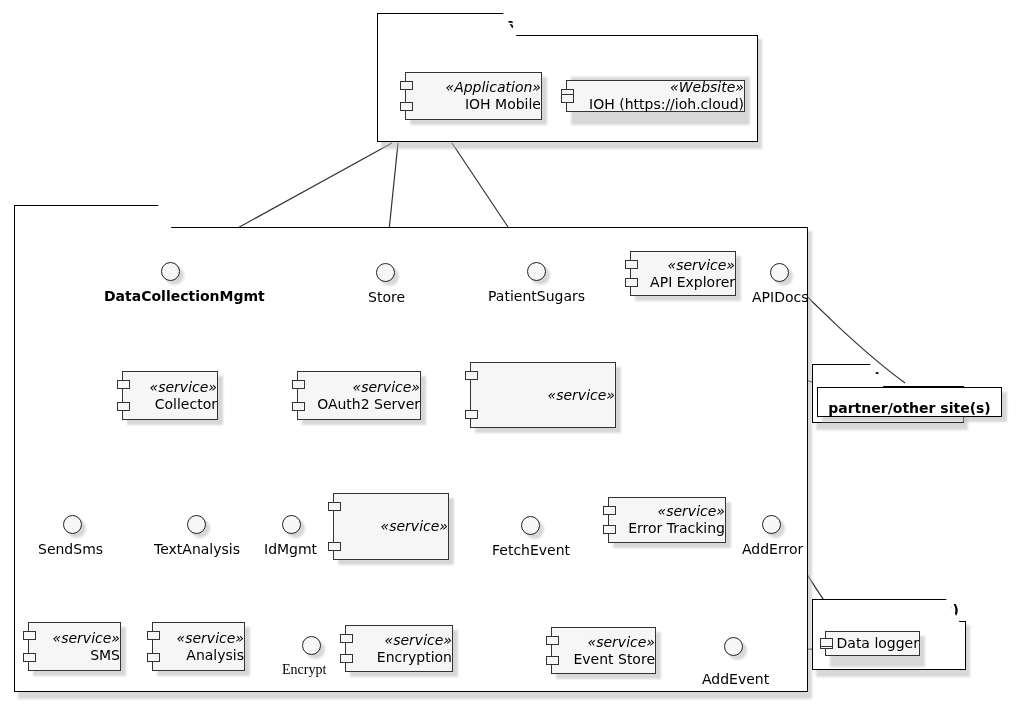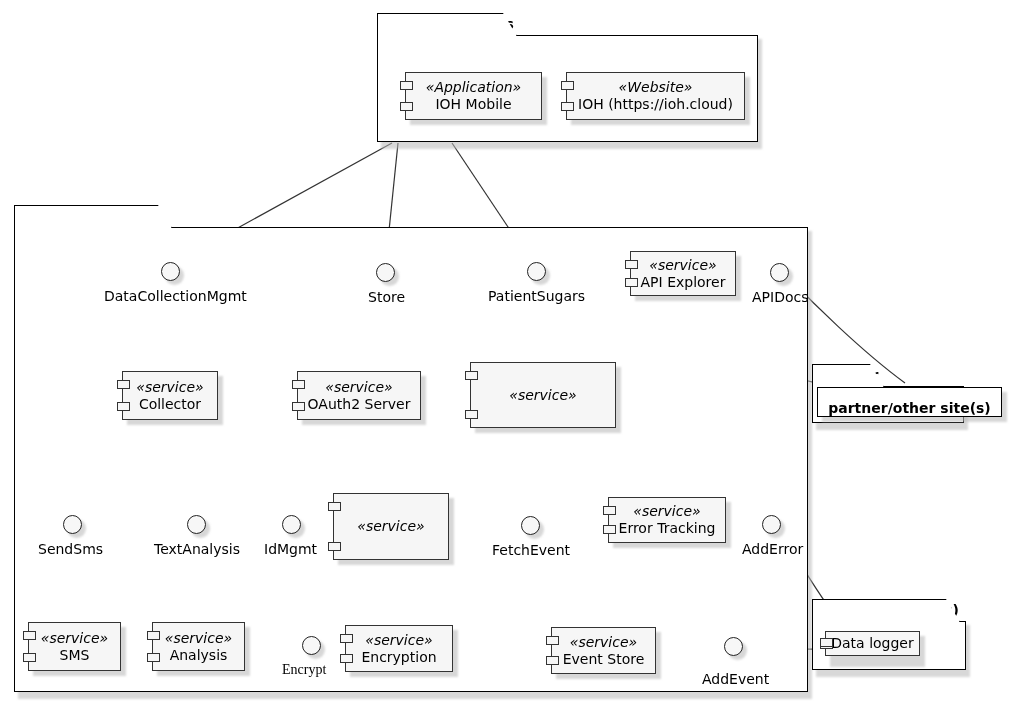--- a/index.html
+++ b/index.html
@@ -12,21 +12,21 @@
   .pkg .pkg-tab{position:absolute;left:0;top:0;height:23px;box-sizing:border-box;
     border:1.6px solid #000;border-bottom:none;background:#fff;z-index:3;}
   .pkg .pkg-tab-label{position:absolute;left:7px;top:2px;font-weight:bold;font-size:14px;
     color:#000;white-space:nowrap;line-height:19px;}
   .pkg .pkg-body{position:absolute;left:0;box-sizing:border-box;border:1.6px solid #000;
     background:#fff;z-index:1;}
   .pkg .pkg-shadow{position:absolute;background:#b9b9b9;z-index:0;opacity:.55;filter:blur(1px);}
 
   
   .comp{position:absolute;box-sizing:border-box;border:1.3px solid #333;background:#f6f6f6;
-    display:flex;flex-direction:column;align-items:center;justify-content:center;
+    display:flex;flex-direction:column;align-items:flex-end;justify-content:center;
     font-size:14px;color:#000;line-height:17px;text-align:center;z-index:6;}
   .comp .stereo{font-style:italic;}
   .comp .cname{white-space:pre-line;}
   .comp .tabL,.comp .tabR{position:absolute;left:-6px;width:13px;height:9px;
     border:1.3px solid #333;background:#f6f6f6;box-sizing:border-box;}
   .comp .tabL{top:8px;}
   .comp .tabR{bottom:8px;}
   .comp-shadow{position:absolute;background:#bdbdbd;opacity:.6;filter:blur(1.3px);z-index:5;}
 
   
@@ -119,21 +119,21 @@
 
   <div id="shapes">
       <div class="comp-shadow" style="left: 410px; top: 77px; width: 137px; height: 48px;"></div>
       <div class="comp" style="left: 405px; top: 72px; width: 137px; height: 48px;">
         <div class="stereo">«Application»</div>
         <div class="cname">IOH Mobile</div>
         <div class="tabL"></div>
         <div class="tabR"></div>
       </div>
       <div class="comp-shadow" style="left: 571px; top: 77px; width: 179px; height: 48px;"></div>
-      <div class="comp" style="left: 566px; top: 72px; width: 179px; height: 48px;">
+      <div class="comp" style="left: 566px; top: 80px; width: 179px; height: 32px;">
         <div class="stereo">«Website»</div>
         <div class="cname">IOH (https://ioh.cloud)</div>
         <div class="tabL"></div>
         <div class="tabR"></div>
       </div>
       <div class="comp-shadow" style="left: 635px; top: 256px; width: 106px; height: 45px;"></div>
       <div class="comp" style="left: 630px; top: 251px; width: 106px; height: 45px;">
         <div class="stereo">«service»</div>
         <div class="cname">API Explorer</div>
         <div class="tabL"></div>
@@ -205,21 +205,21 @@
         <div class="cname">Data logger</div>
         <div class="tabL"></div>
         <div class="tabR"></div>
       </div>
       <div class="comp-shadow" style="left: 822px; top: 392px; width: 185px; height: 30px;"></div>
       <div class="nodebox" style="left: 817px; top: 387px; width: 185px; height: 30px;">
         <span>partner/other site(s)</span>
       </div>
       <div class="iface-shadow" style="left: 165px; top: 266px;"></div>
       <div class="iface" style="left: 161px; top: 262px;"></div>
-      <div class="iface-label" style="left: 104px; top: 288px;">DataCollectionMgmt</div>
+      <div class="iface-label" style="left: 104px; top: 288px; font-weight: bold;">DataCollectionMgmt</div>
       <div class="iface-shadow" style="left: 380px; top: 267px;"></div>
       <div class="iface" style="left: 376px; top: 263px;"></div>
       <div class="iface-label" style="left: 368px; top: 289px;">Store</div>
       <div class="iface-shadow" style="left: 531px; top: 266px;"></div>
       <div class="iface" style="left: 527px; top: 262px;"></div>
       <div class="iface-label" style="left: 488px; top: 288px;">PatientSugars</div>
       <div class="iface-shadow" style="left: 774px; top: 267px;"></div>
       <div class="iface" style="left: 770px; top: 263px;"></div>
       <div class="iface-label" style="left: 752px; top: 289px;">APIDocs</div>
       <div class="iface-shadow" style="left: 67px; top: 519px;"></div>

